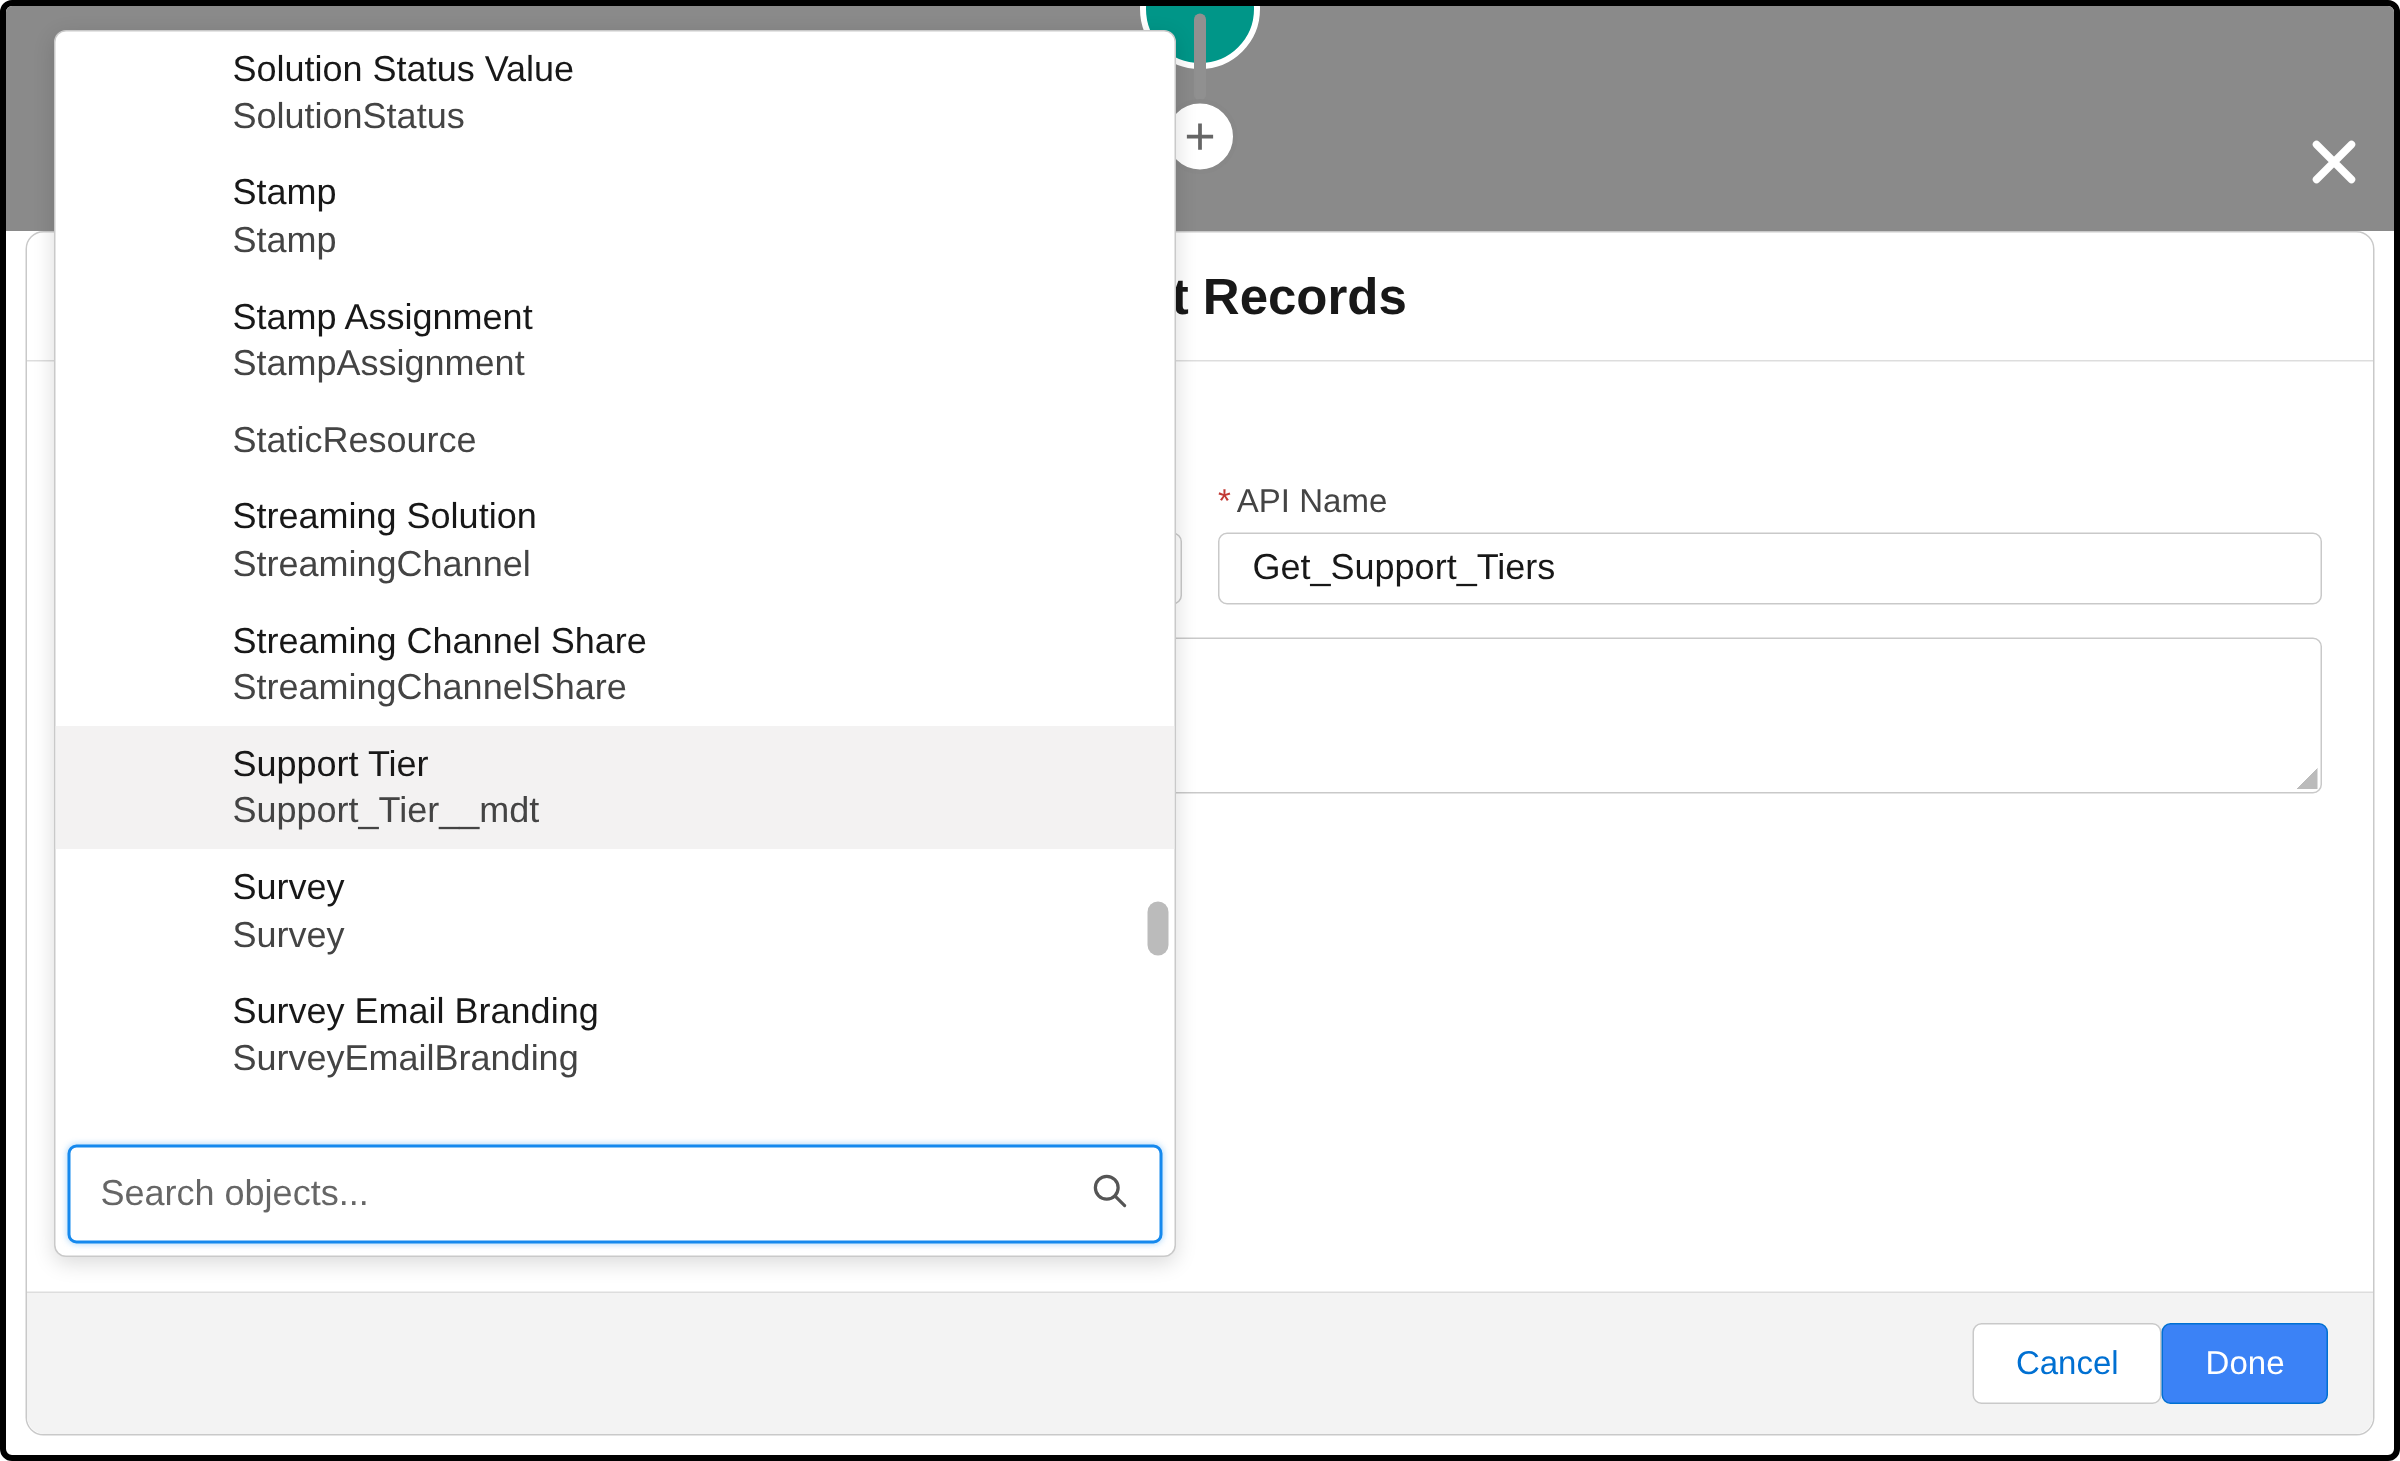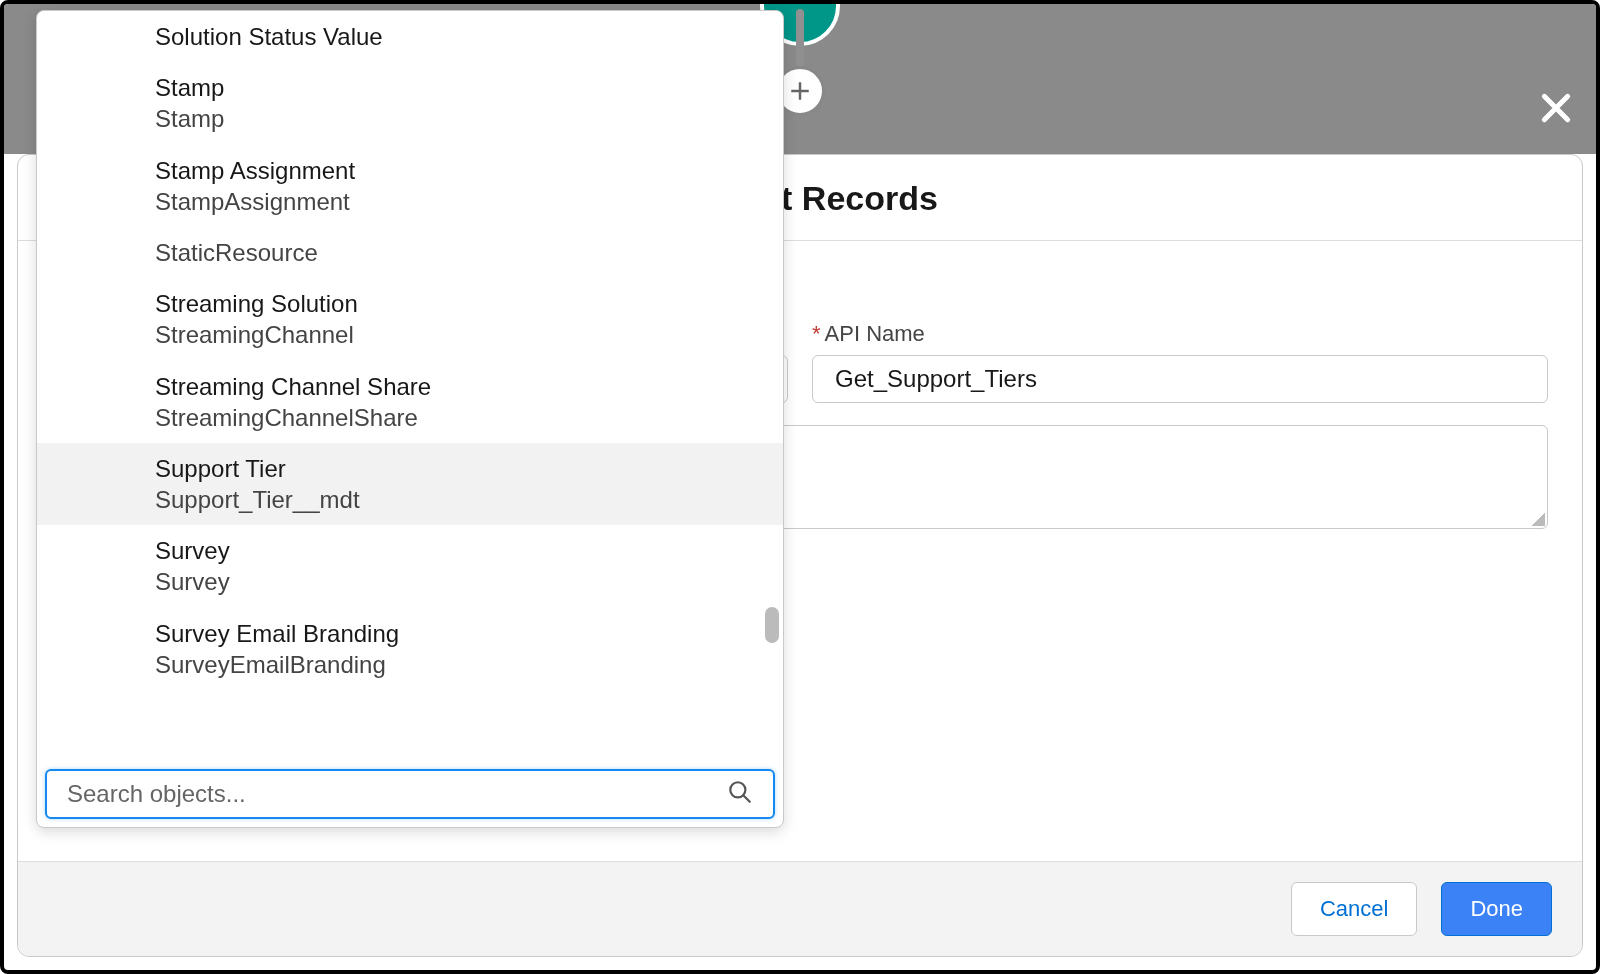--- a/index.html
+++ b/index.html
@@ -66,47 +66,47 @@
     border:1px solid #c9c9c9; border-radius:6px; background:#fff;
     position:relative;
   }
   .textarea::after{
     content:""; position:absolute; right:2px; bottom:2px; width:14px; height:14px;
     background:linear-gradient(135deg, transparent 50%, #bbb 50%);
   }
   .modal-footer {
     height:94px; background:#f3f3f3; border-radius:0 0 12px 12px;
     display:flex; align-items:center; justify-content:flex-end;
-    gap:24px; padding:0 30px;
+    padding:0 30px;
   }
   .btn {
     height:54px; padding:0 28px; border-radius:6px; font-size:22px;
     display:flex; align-items:center; cursor:pointer; font-weight:500;
   }
   .btn-cancel { background:#fff; border:1px solid #c9c9c9; color:#0070d2; }
   .btn-done { background:#3b82f6; border:1px solid #0070d2; color:#fff; }
 
   
   .dropdown {
-    position:absolute; left:32px; top:6px; width:748px; height:818px;
+    position:absolute; left:32px; top:16px; width:748px; height:818px;
     background:#fff; border:1px solid #c9c9c9; border-radius:8px;
     box-shadow:0 4px 14px rgba(0,0,0,0.15);
     display:flex; flex-direction:column; z-index:50;
   }
   .dd-list { flex:1; overflow:auto; position:relative; }
   .dd-list::-webkit-scrollbar { width:22px; }
   .dd-list::-webkit-scrollbar-track { background:#eee; border-radius:10px; }
   .dd-list::-webkit-scrollbar-thumb { background:#bbb; border-radius:10px; border:6px solid #eee; }
   .dd-item { padding:10px 26px 10px 118px; cursor:pointer; }
   .dd-item.highlight { background:#f3f2f2; }
   .dd-label { font-size:24px; color:#181818; line-height:1.3; }
   .dd-api { font-size:24px; color:#444; line-height:1.3; }
   .dd-searchrow { padding:0 8px 8px 8px; }
   .dd-search {
-    position:relative; height:50px; border:2px solid #1589ee; border-radius:6px;
+    position:relative; height:66px; border:2px solid #1589ee; border-radius:6px;
     box-shadow:0 0 4px rgba(21,137,238,0.35); background:#fff;
     display:flex; align-items:center; padding:0 20px;justify-content:center;
   }
   .dd-search input{
     flex:1; border:none; outline:none; font-size:24px; color:#444; background:transparent;
   }
   .dd-search input::placeholder{ color:#666; }
   .dd-search svg { width:26px; height:26px; }
 
   
@@ -156,20 +156,21 @@
       <div class="btn btn-done">
           <span>Done</span>
         </div>
     </div>
   </div>
 
   <div class="dropdown">
     <div class="dd-list" id="dd-list">
       <div class="dd-item">
           <div class="dd-label">Solution Status Value</div>
+          <div class="dd-api">SolutionStatus</div>
         </div>
         <div class="dd-item">
           <div class="dd-label">Stamp</div>
           <div class="dd-api">Stamp</div>
         </div>
         <div class="dd-item">
           <div class="dd-label">Stamp Assignment</div>
           <div class="dd-api">StampAssignment</div>
         </div>
         <div class="dd-item">

